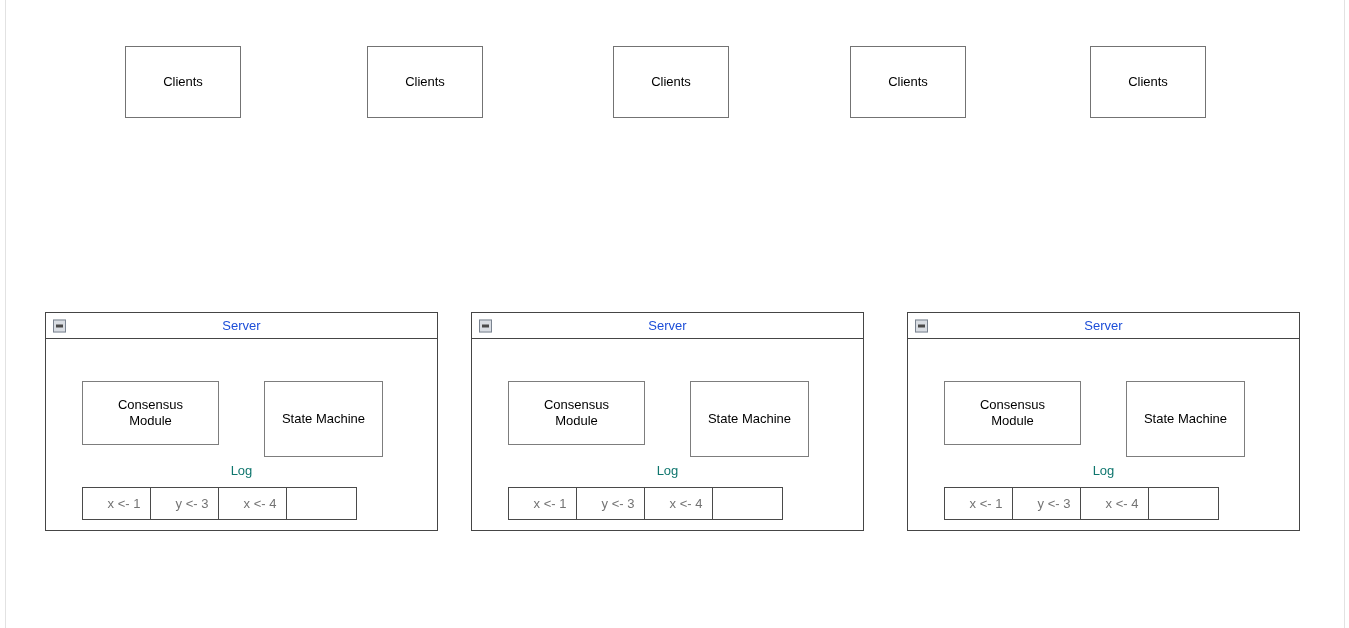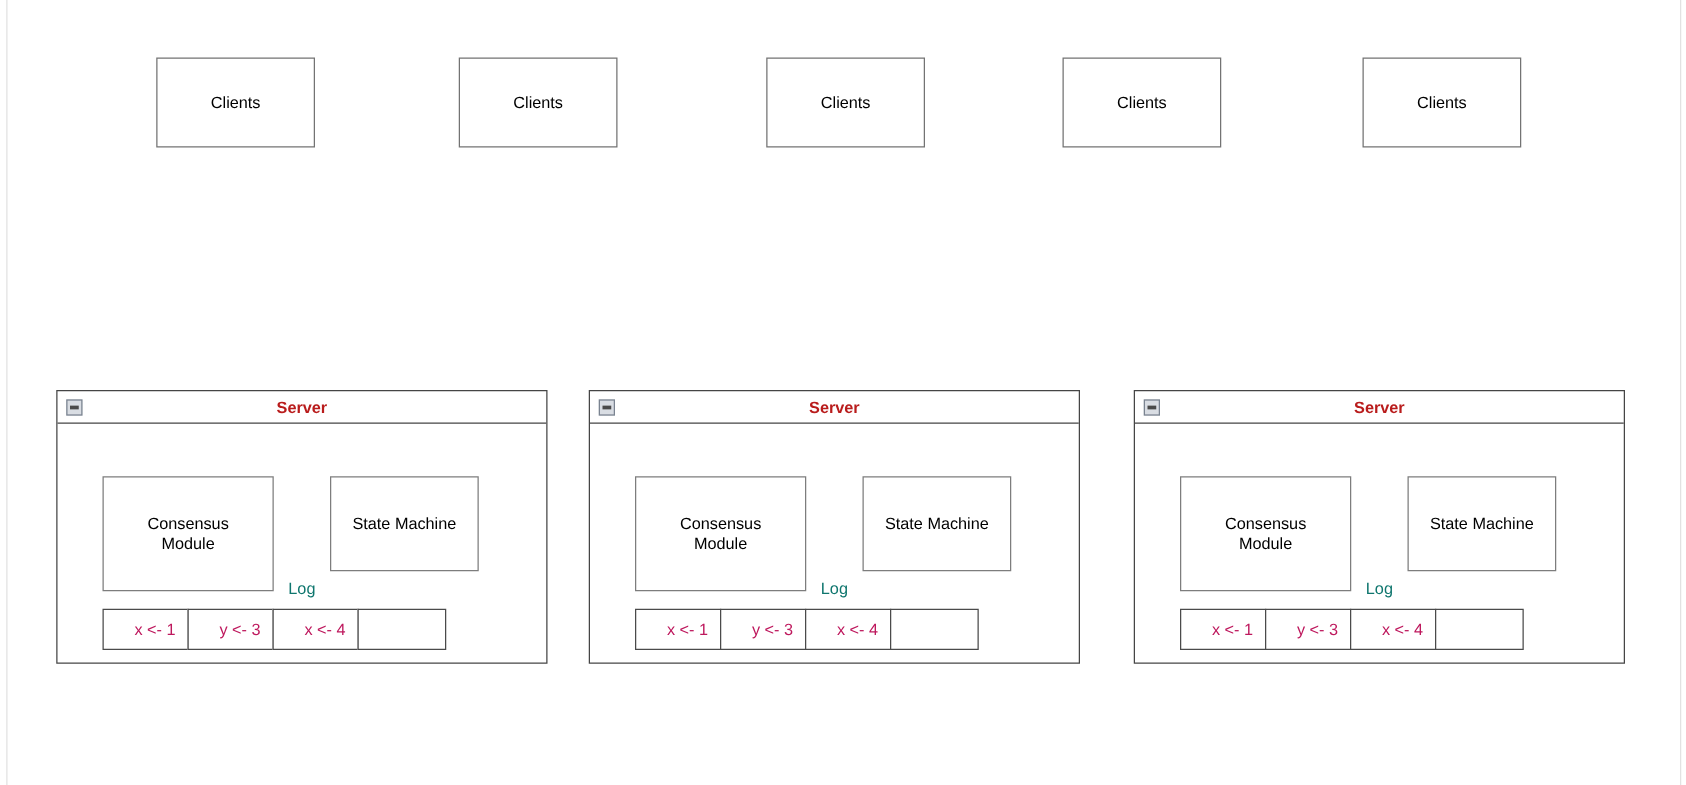--- a/index.html
+++ b/index.html
@@ -28,21 +28,21 @@
   .page-edge.right { left: 1344px; }
 
   .canvas {
     position: absolute;
     inset: 0;
   }
 
   
   .client-box {
     position: absolute;
-    width: 127px;
+    width: 116px;
     height: 72px;
     box-sizing: border-box;
     border: 1px solid #737373;
     background: #ffffff;
     display: flex;
     align-items: center;
     justify-content: center;
     font-size: 13px;
     color: #000000;
     line-height: 1.2;
@@ -61,22 +61,22 @@
     position: relative;
     height: 26px;
     box-sizing: border-box;
     border-bottom: 1px solid #454545;
     display: flex;
     align-items: center;
     justify-content: center;
   }
   .server-title {
     font-size: 13px;
-    font-weight: bold;
-    color: #b91c1c;
+    font-weight: normal;
+    color: #1d4ed8;
   }
   .collapse-icon {
     position: absolute;
     left: 7px;
     top: 50%;
     transform: translateY(-50%);
     width: 13px;
     height: 13px;
     box-sizing: border-box;
     border: 1px solid #7a8390;
@@ -106,21 +106,21 @@
     justify-content: center;
     text-align: center;
     font-size: 13px;
     color: #000000;
     line-height: 1.25;
   }
   .module-box.consensus {
     left: 36px;
     top: 42px;
     width: 137px;
-    height: 92px;
+    height: 64px;
   }
   .module-box.statemachine {
     left: 218px;
     top: 42px;
     width: 119px;
     height: 76px;
   }
 
   .log-label {
     position: absolute;
@@ -142,21 +142,21 @@
     box-sizing: border-box;
     width: 69px;
     height: 33px;
     border: 1px solid #4a4a4a;
     margin-left: -1px;
     background: #ffffff;
     display: flex;
     align-items: center;
     justify-content: center;
     font-size: 13px;
-    color: #be185d;
+    color: #737373;
     white-space: nowrap;
     padding-left: 15px;
   }
   .log-cell:first-child { margin-left: 0; }
   .log-cell.empty { width: 71px; }
 </style>
 </head>
 <body>
 
 <div class="page-edge left"></div>

